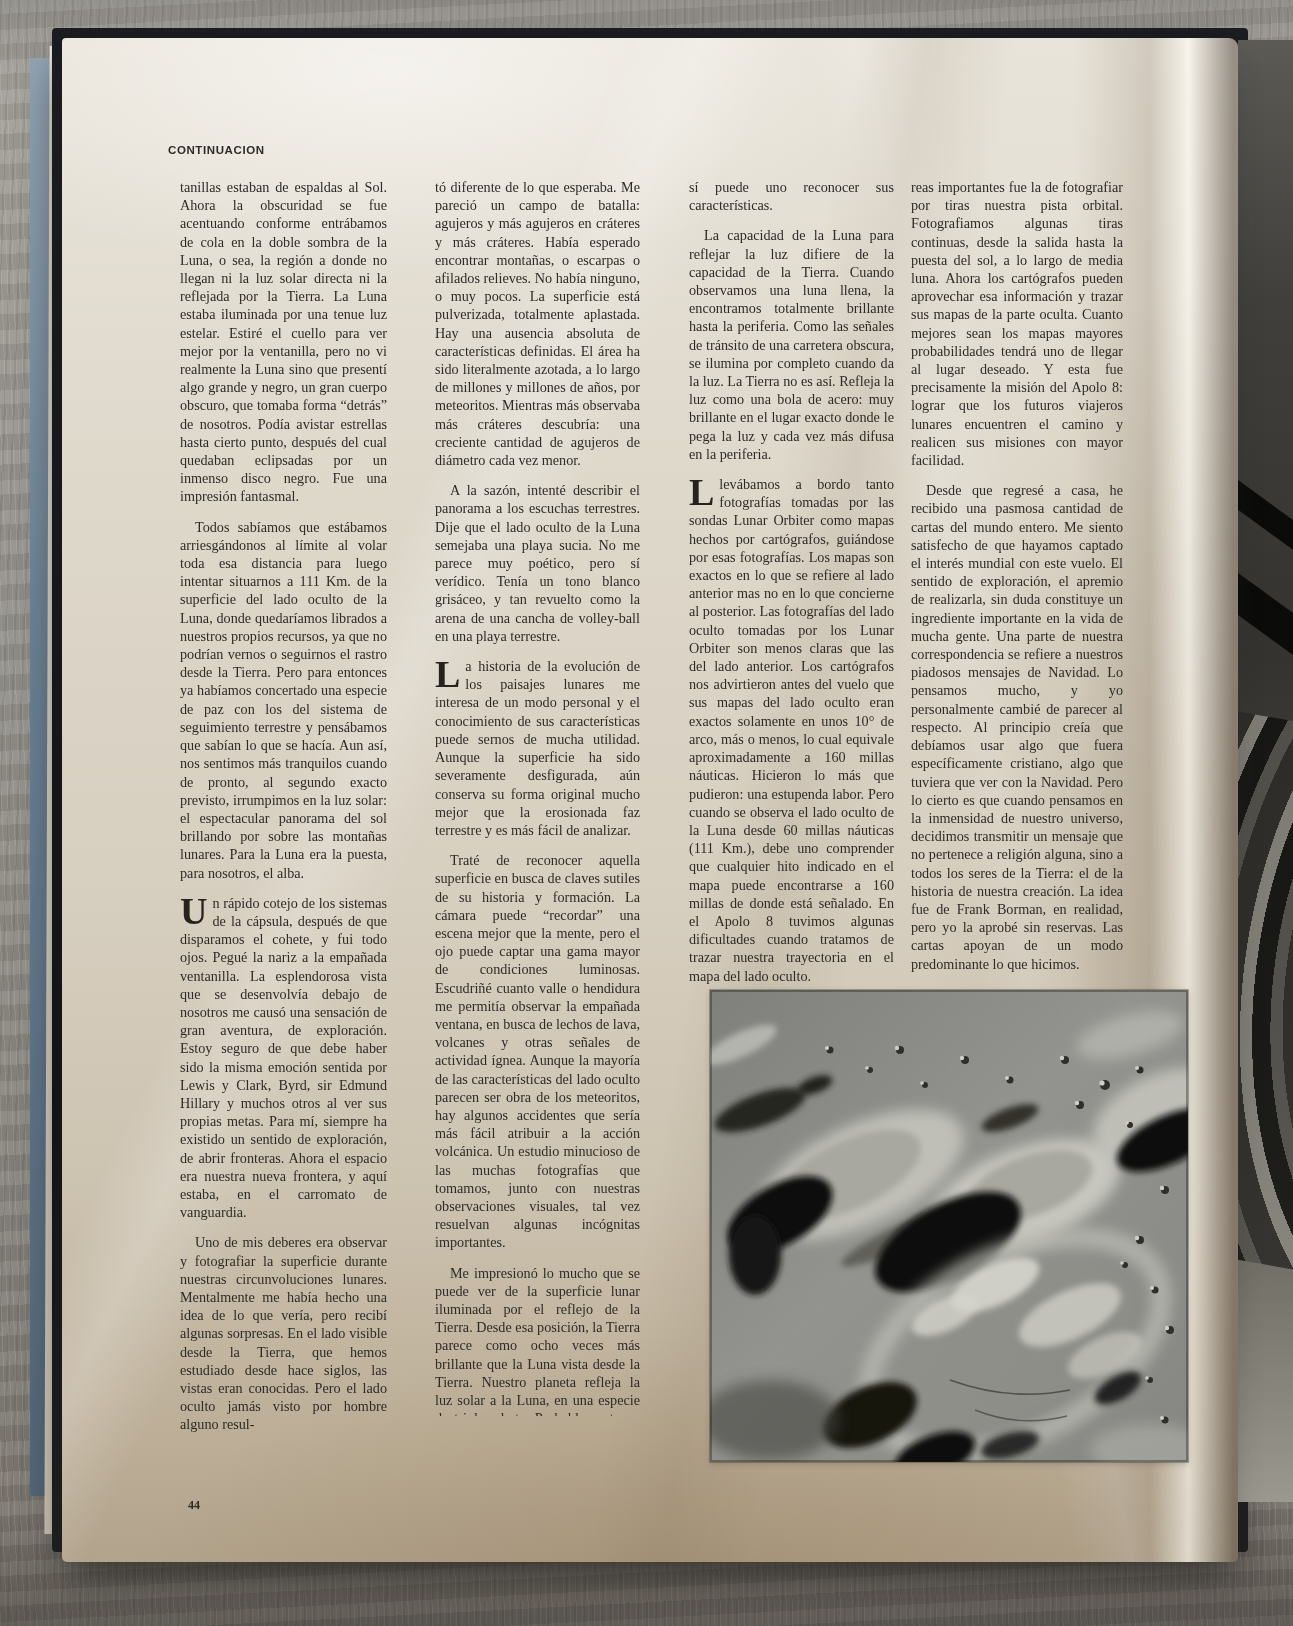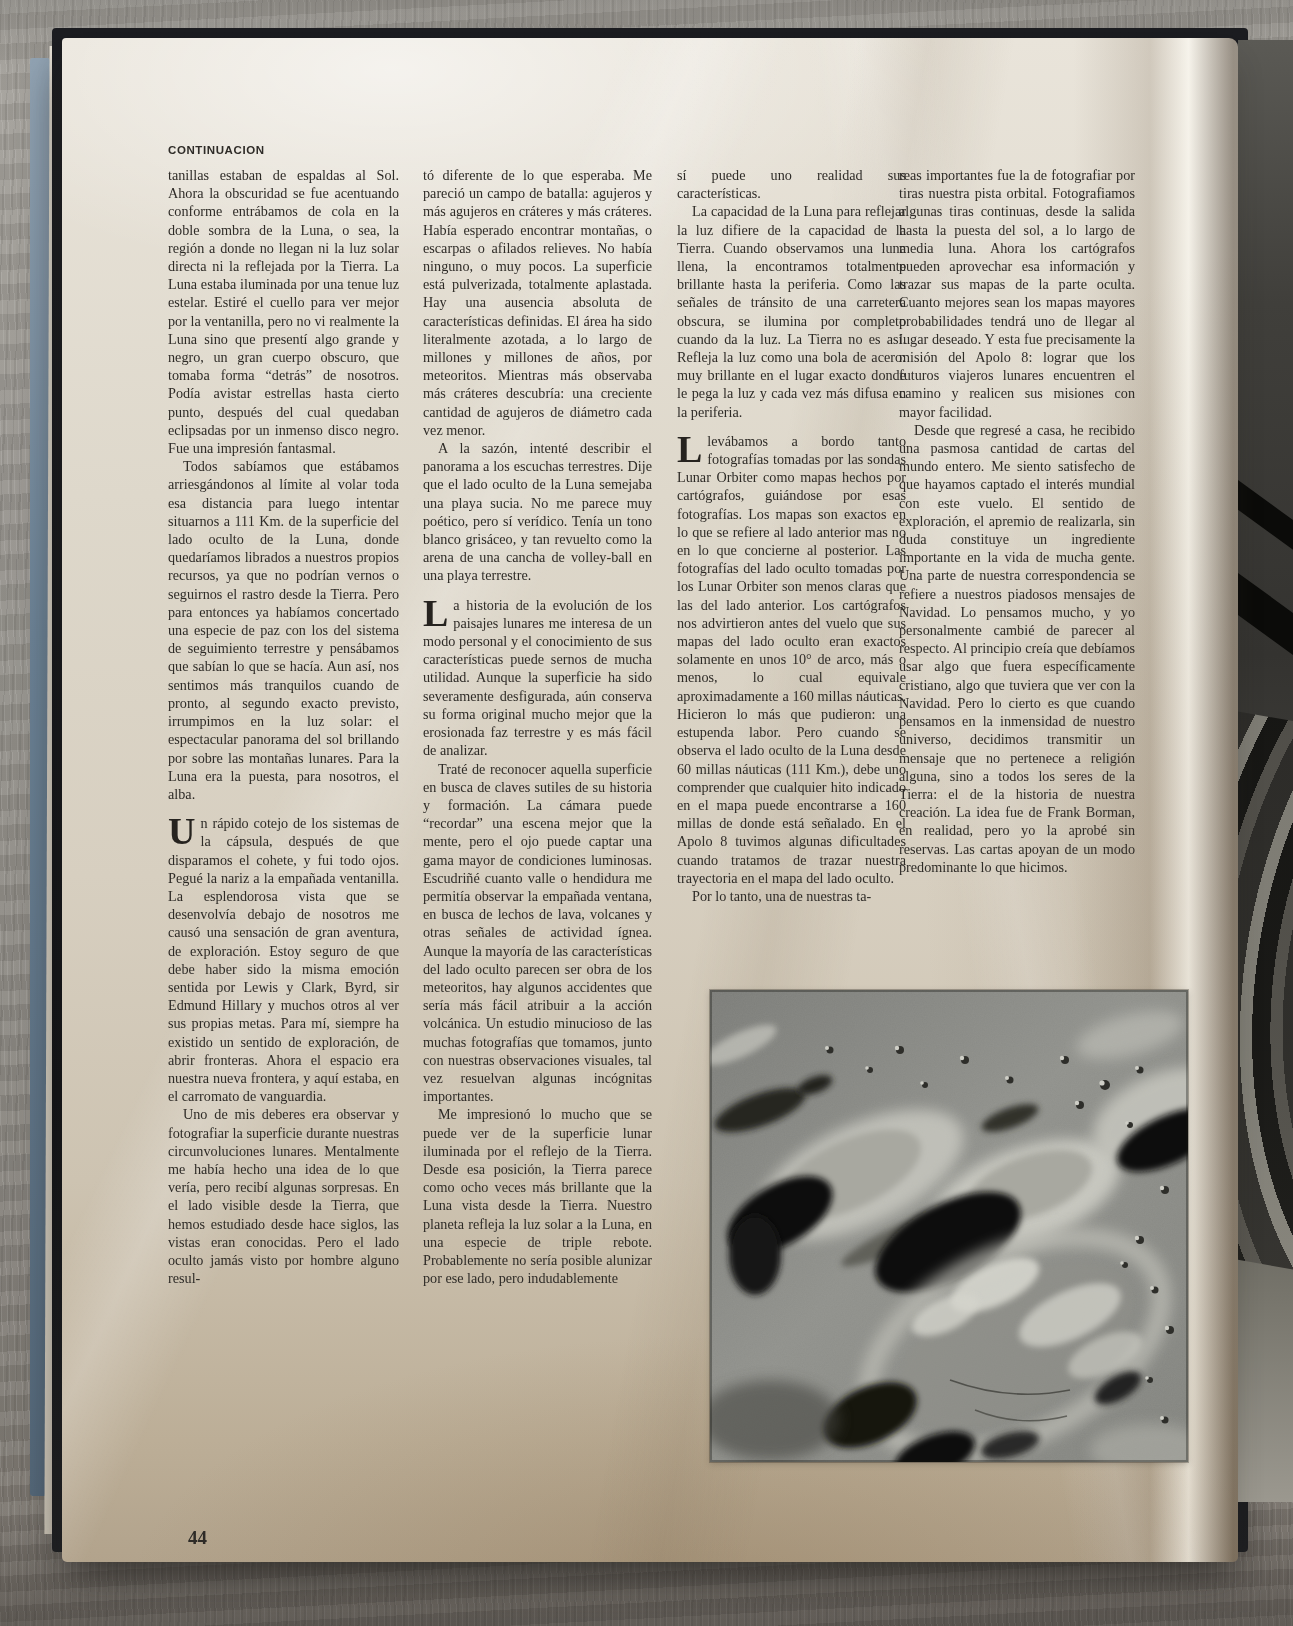--- a/index.html
+++ b/index.html
@@ -58,34 +58,34 @@
       linear-gradient(80deg,  transparent 70%, rgba(255,255,255,.16) 74%, transparent 79%);
   }
 
   
   .kicker { position:absolute; left:106px; top:106px;
     font-family:"Liberation Sans", sans-serif; font-size:11.5px; font-weight:bold;
     letter-spacing:.6px; color:#2e2b27; }
   .col { position:absolute; top:128px; overflow:hidden;
     font-size:14.2px; line-height:18.2px; text-align:justify; color:#2e2b27;
     hyphens:auto; -webkit-hyphens:auto; }
-  .col p { margin:0; }
+  .col p { margin:12px; }
   .col p.ind { text-indent:15px;font-family:Liberation Serif, serif; }
   .col p.dc { margin-top:11px; }
   .dropcap { float:left; font-size:38px; line-height:29px; padding:3px 5px 0 0;
     font-weight:bold; color:#26231f; }
   .c1 { left:106px;  width:231px; height:1336px; }
   .c2 { left:361px;  width:229px; height:1250px; }
   .c3 { left:615px;  width:229px; height:820px; }
   .c4 { left:837px;  width:236px; height:818px; }
 
   .caption { position:absolute; left:410px; top:1356px; width:230px;
     font-style:italic; font-size:14.2px; line-height:19px; text-align:justify; color:#33302b; }
   .folio { position:absolute; left:126px; top:1460px;
-    font-weight:bold; font-size:19px; color:#2e2b27;margin-top:29px; }
+    font-weight:bold; font-size:12px; color:#2e2b27; }
 
   
   .photo { position:absolute; left:648px; top:952px; width:478px; height:472px; margin:0;
     box-shadow:0 0 0 1px rgba(60,55,45,.35), 0 2px 6px rgba(60,55,45,.25); overflow:hidden; }
   .photo svg { display:block; }
 </style>
 </head>
 <body>
 
 <div id="scene">
@@ -112,21 +112,21 @@
 
     <div class="col c2">
       <p class="cont">tó diferente de lo que esperaba. Me pareció un campo de batalla: agujeros y más agujeros en cráteres y más cráteres. Había esperado encontrar montañas, o escarpas o afilados relieves. No había ninguno, o muy pocos. La superficie está pulverizada, totalmente aplastada. Hay una ausencia absoluta de características definidas. El área ha sido literalmente azotada, a lo largo de millones y millones de años, por meteoritos. Mientras más observaba más cráteres descubría: una creciente cantidad de agujeros de diámetro cada vez menor.</p>
       <p class="ind">A la sazón, intenté describir el panorama a los escuchas terrestres. Dije que el lado oculto de la Luna semejaba una playa sucia. No me parece muy poético, pero sí verídico. Tenía un tono blanco grisáceo, y tan revuelto como la arena de una cancha de volley-ball en una playa terrestre.</p>
       <p class="dc"><span class="dropcap">L</span><span>a historia de la evolución de los paisajes lunares me interesa de un modo personal y el conocimiento de sus características puede sernos de mucha utilidad. Aunque la superficie ha sido severamente desfigurada, aún conserva su forma original mucho mejor que la erosionada faz terrestre y es más fácil de analizar.</span></p>
       <p class="ind">Traté de reconocer aquella superficie en busca de claves sutiles de su historia y formación. La cámara puede “recordar” una escena mejor que la mente, pero el ojo puede captar una gama mayor de condiciones luminosas. Escudriñé cuanto valle o hendidura me permitía observar la empañada ventana, en busca de lechos de lava, volcanes y otras señales de actividad ígnea. Aunque la mayoría de las características del lado oculto parecen ser obra de los meteoritos, hay algunos accidentes que sería más fácil atribuir a la acción volcánica. Un estudio minucioso de las muchas fotografías que tomamos, junto con nuestras observaciones visuales, tal vez resuelvan algunas incógnitas importantes.</p>
       <p class="ind">Me impresionó lo mucho que se puede ver de la superficie lunar iluminada por el reflejo de la Tierra. Desde esa posición, la Tierra parece como ocho veces más brillante que la Luna vista desde la Tierra. Nuestro planeta refleja la luz solar a la Luna, en una especie de triple rebote. Probablemente no sería posible alunizar por ese lado, pero indudablemente</p>
     </div>
 
     <div class="col c3">
-      <p class="cont">sí puede uno realidad sus características.</p>
+      <p class="cont">sí puede uno reconocer sus características.</p>
       <p class="ind">La capacidad de la Luna para reflejar la luz difiere de la capacidad de la Tierra. Cuando observamos una luna llena, la encontramos totalmente brillante hasta la periferia. Como las señales de tránsito de una carretera obscura, se ilumina por completo cuando da la luz. La Tierra no es así. Refleja la luz como una bola de acero: muy brillante en el lugar exacto donde le pega la luz y cada vez más difusa en la periferia.</p>
       <p class="dc"><span class="dropcap">L</span><span>levábamos a bordo tanto fotografías tomadas por las sondas Lunar Orbiter como mapas hechos por cartógrafos, guiándose por esas fotografías. Los mapas son exactos en lo que se refiere al lado anterior mas no en lo que concierne al posterior. Las fotografías del lado oculto tomadas por los Lunar Orbiter son menos claras que las del lado anterior. Los cartógrafos nos advirtieron antes del vuelo que sus mapas del lado oculto eran exactos solamente en unos 10° de arco, más o menos, lo cual equivale aproximadamente a 160 millas náuticas. Hicieron lo más que pudieron: una estupenda labor. Pero cuando se observa el lado oculto de la Luna desde 60 millas náuticas (111 Km.), debe uno comprender que cualquier hito indicado en el mapa puede encontrarse a 160 millas de donde está señalado. En el Apolo 8 tuvimos algunas dificultades cuando tratamos de trazar nuestra trayectoria en el mapa del lado oculto.</span></p>
       <p class="ind">Por lo tanto, una de nuestras ta-</p>
     </div>
 
     <div class="col c4">
       <p class="cont">reas importantes fue la de fotografiar por tiras nuestra pista orbital. Fotografiamos algunas tiras continuas, desde la salida hasta la puesta del sol, a lo largo de media luna. Ahora los cartógrafos pueden aprovechar esa información y trazar sus mapas de la parte oculta. Cuanto mejores sean los mapas mayores probabilidades tendrá uno de llegar al lugar deseado. Y esta fue precisamente la misión del Apolo 8: lograr que los futuros viajeros lunares encuentren el camino y realicen sus misiones con mayor facilidad.</p>
       <p class="ind">Desde que regresé a casa, he recibido una pasmosa cantidad de cartas del mundo entero. Me siento satisfecho de que hayamos captado el interés mundial con este vuelo. El sentido de exploración, el apremio de realizarla, sin duda constituye un ingrediente importante en la vida de mucha gente. Una parte de nuestra correspondencia se refiere a nuestros piadosos mensajes de Navidad. Lo pensamos mucho, y yo personalmente cambié de parecer al respecto. Al principio creía que debíamos usar algo que fuera específicamente cristiano, algo que tuviera que ver con la Navidad. Pero lo cierto es que cuando pensamos en la inmensidad de nuestro universo, decidimos transmitir un mensaje que no pertenece a religión alguna, sino a todos los seres de la Tierra: el de la historia de nuestra creación. La idea fue de Frank Borman, en realidad, pero yo la aprobé sin reservas. Las cartas apoyan de un modo predominante lo que hicimos.</p>
     </div>
 

